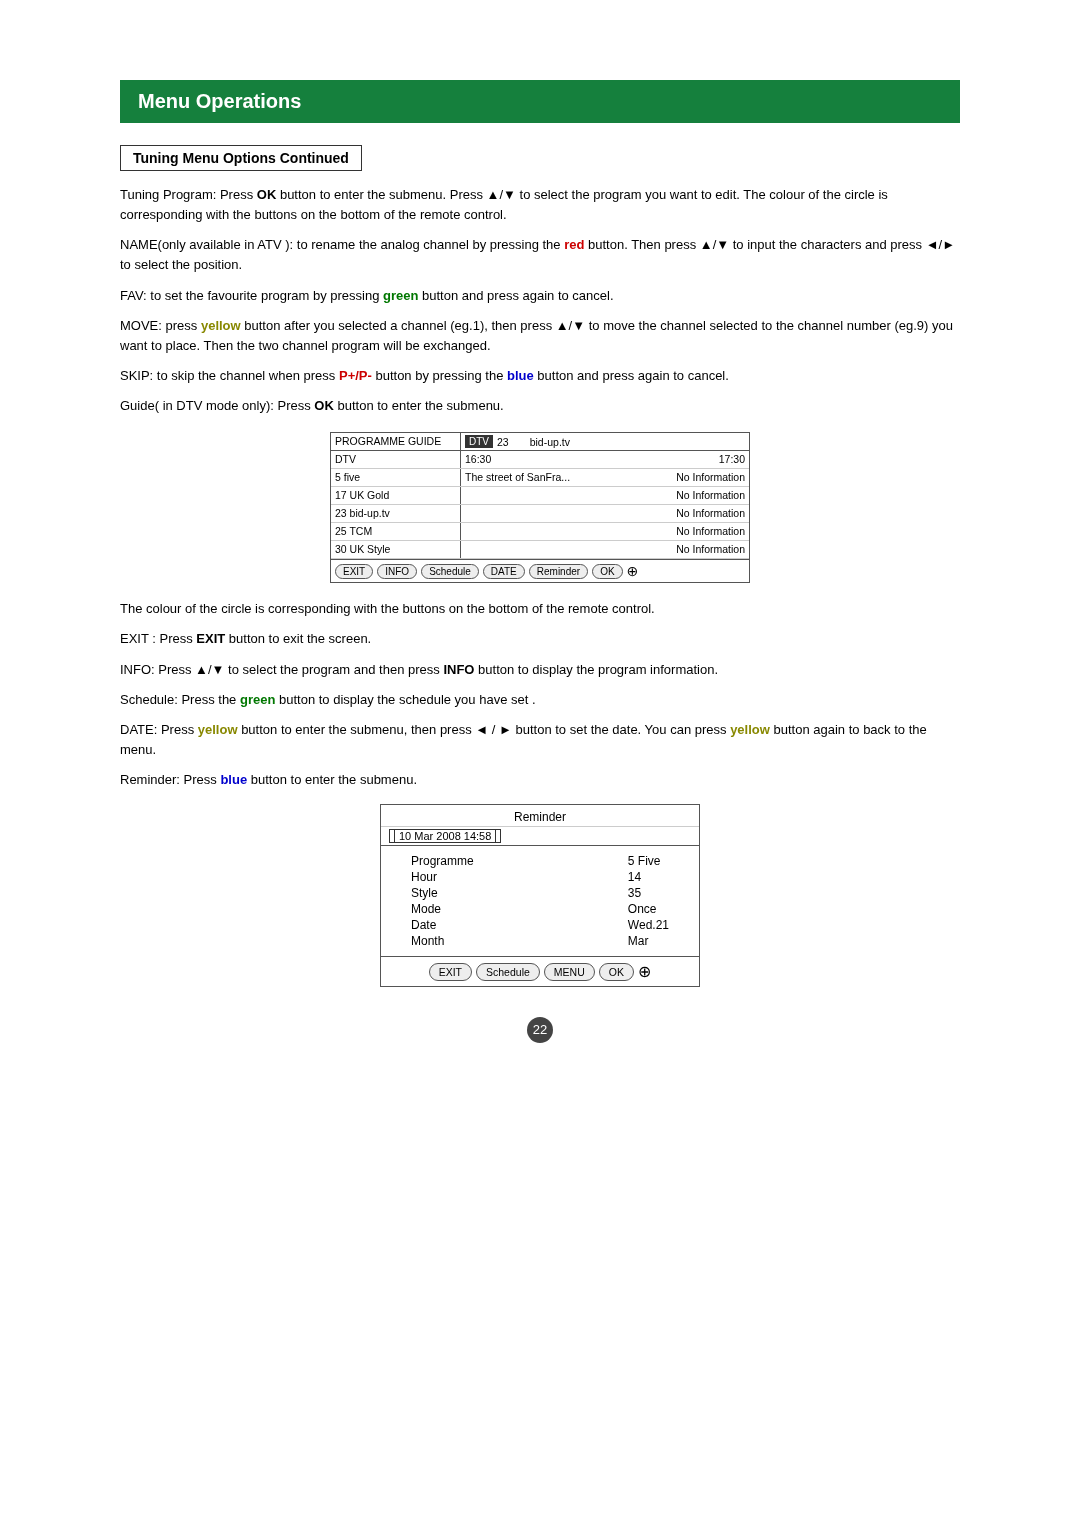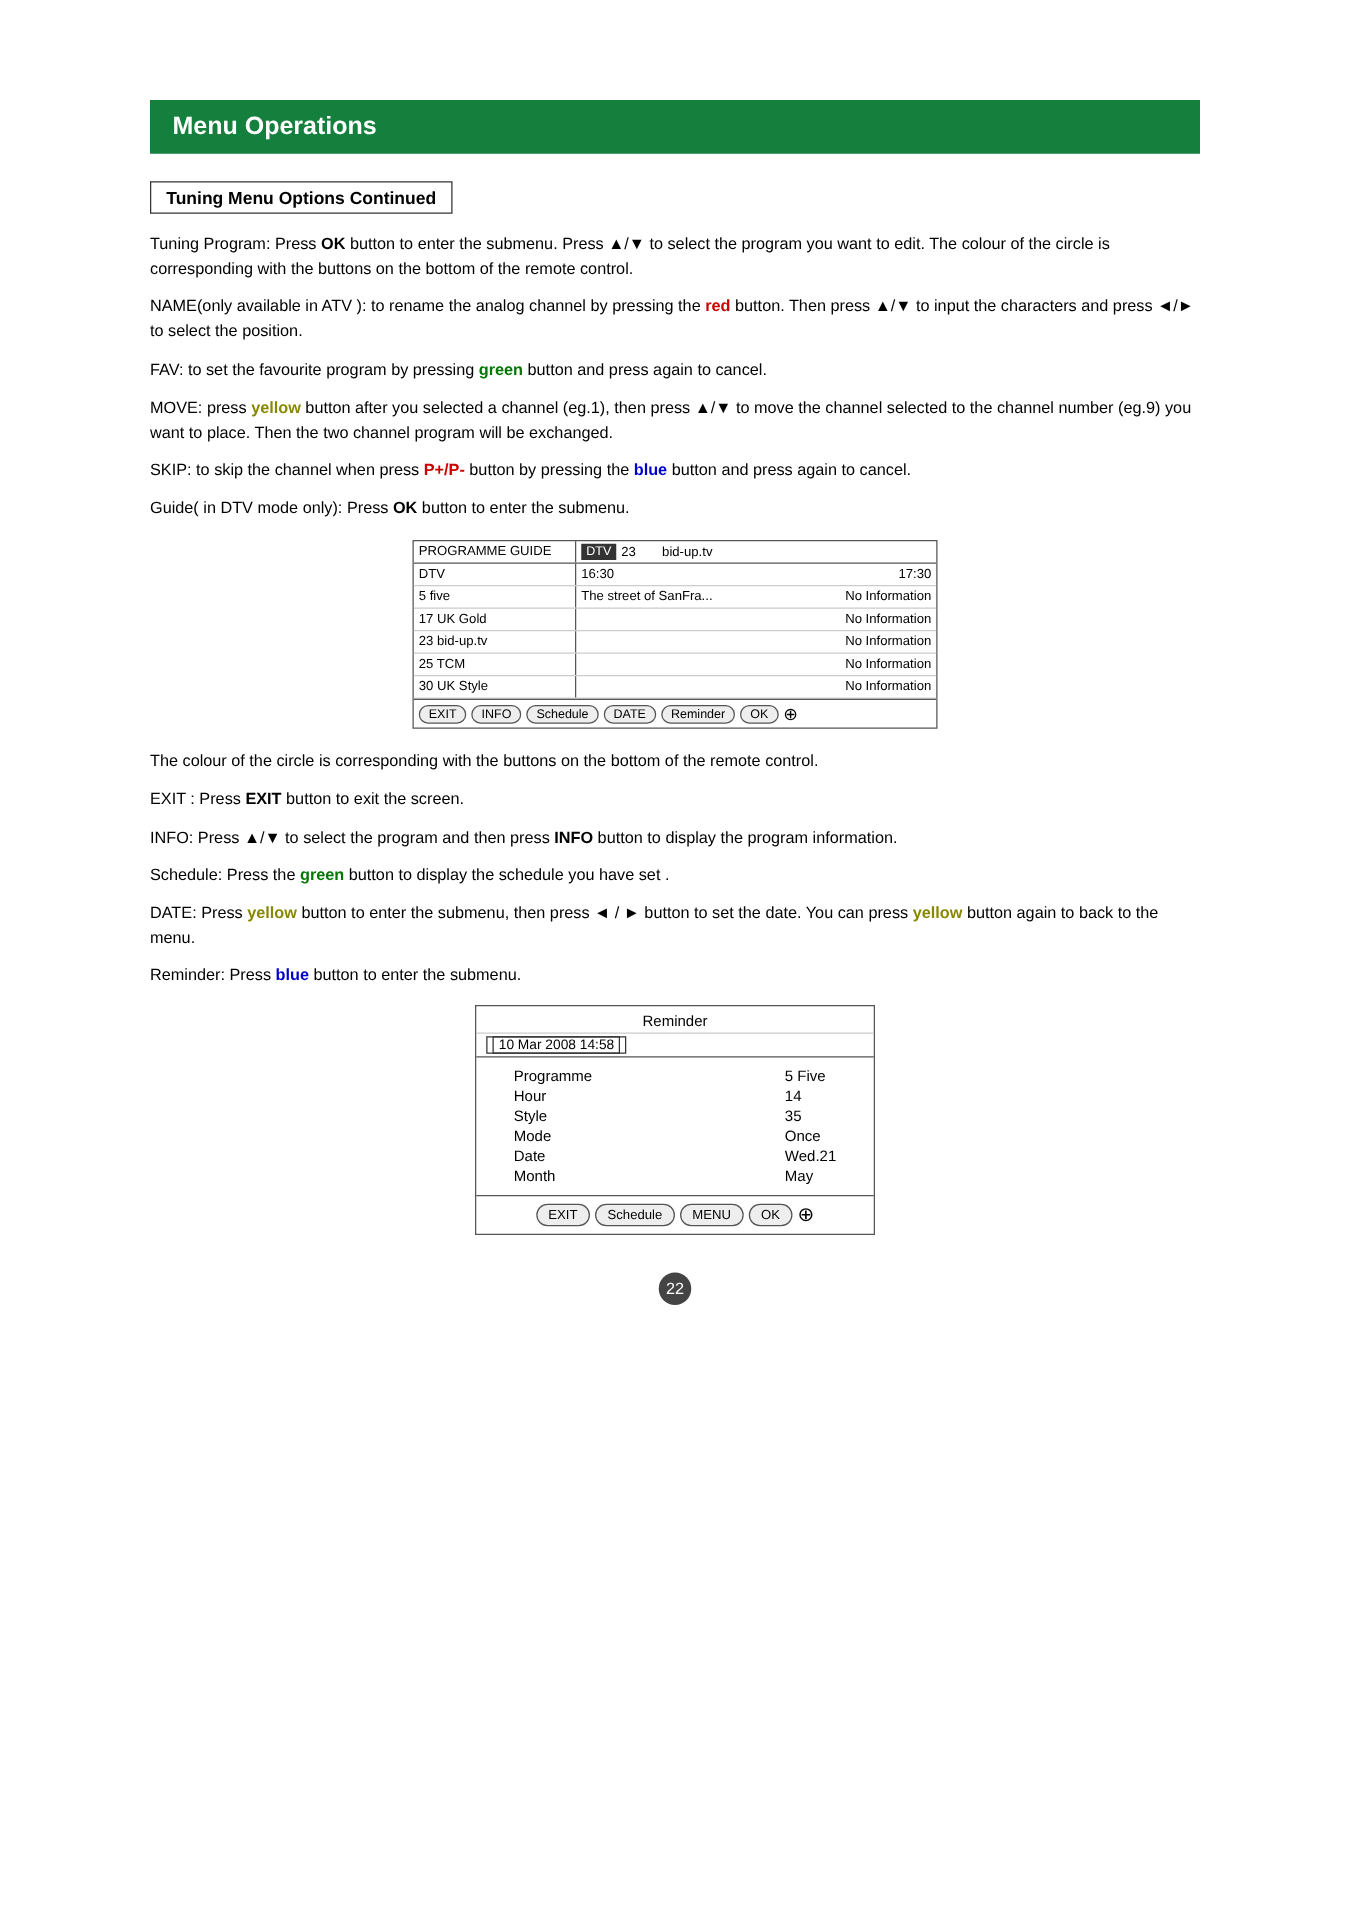--- a/index.html
+++ b/index.html
@@ -392,21 +392,21 @@
         <span>Mode</span>
         <span>Date</span>
         <span>Month</span>
       </div>
       <div class="reminder-values">
         <span>5 Five</span>
         <span>14</span>
         <span>35</span>
         <span>Once</span>
         <span>Wed.21</span>
-        <span>May</span>
+        <span>Mar</span>
       </div>
     </div>
     <div class="reminder-buttons-row">
       <span class="reminder-btn">EXIT</span>
       <span class="reminder-btn">Schedule</span>
       <span class="reminder-btn">MENU</span>
       <span class="reminder-btn">OK</span>
       <span class="nav-icon">⊕</span>
     </div>
   </div>

